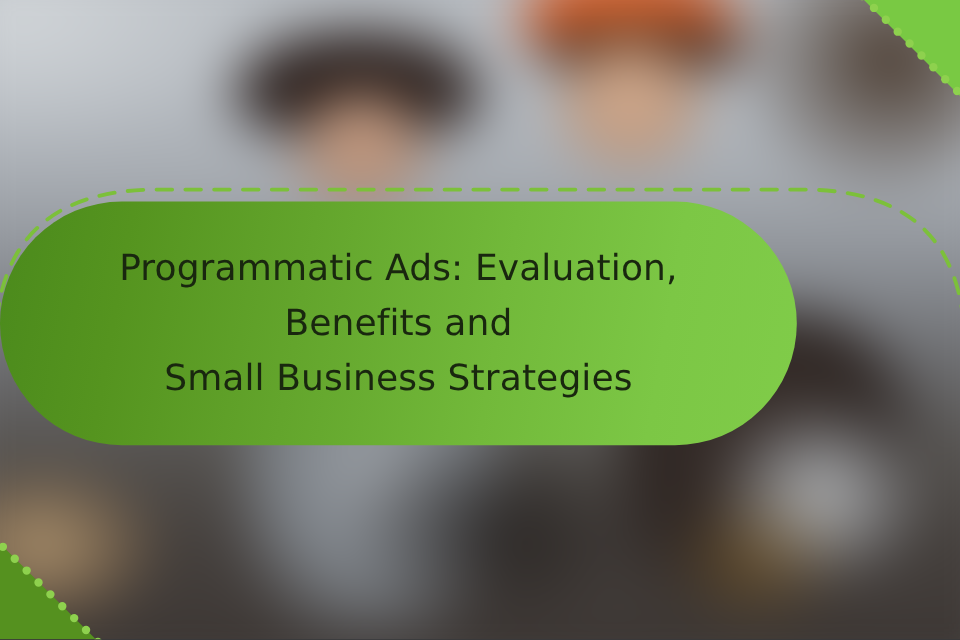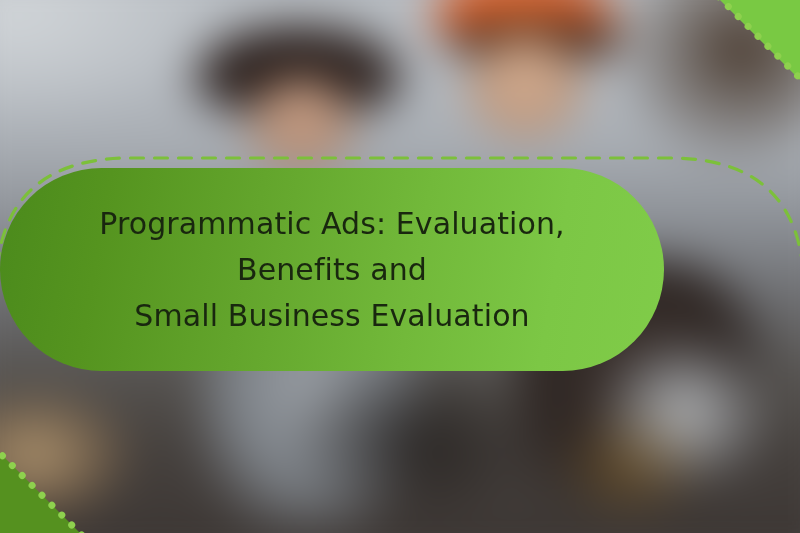--- a/index.html
+++ b/index.html
@@ -250,21 +250,21 @@
 
   <div class="dashed-outline">
     <svg width="812" height="240" viewBox="0 0 812 240" fill="none">
       <path d="M 2 140 C 2 48, 52 8, 136 8 L 676 8 C 760 8, 810 48, 810 140" stroke="#7cc03a" stroke-width="3.2" fill="none" stroke-dasharray="13 11" stroke-linecap="round"></path>
     </svg>
   </div>
 
   <div class="title-card">
     <h1 class="title-text">
       <span style="display: block;">Programmatic Ads: Evaluation, Benefits and</span>
-      <span style="display: block;">Small Business Evaluation</span>
+      <span style="display: block;">Small Business Strategies</span>
     </h1>
   </div>
 
   <div class="corner-triangle tr"></div>
   <div class="corner-dots tr">
       <span class="dot" style="left: 0px; top: 3px; background: rgb(142, 209, 78);"></span>
       <span class="dot" style="left: 14px; top: 3px; background: rgb(142, 209, 78);"></span>
       <span class="dot" style="left: 28px; top: 3px; background: rgb(142, 209, 78);"></span>
       <span class="dot" style="left: 42px; top: 3px; background: rgb(142, 209, 78);"></span>
       <span class="dot" style="left: 56px; top: 3px; background: rgb(142, 209, 78);"></span>

